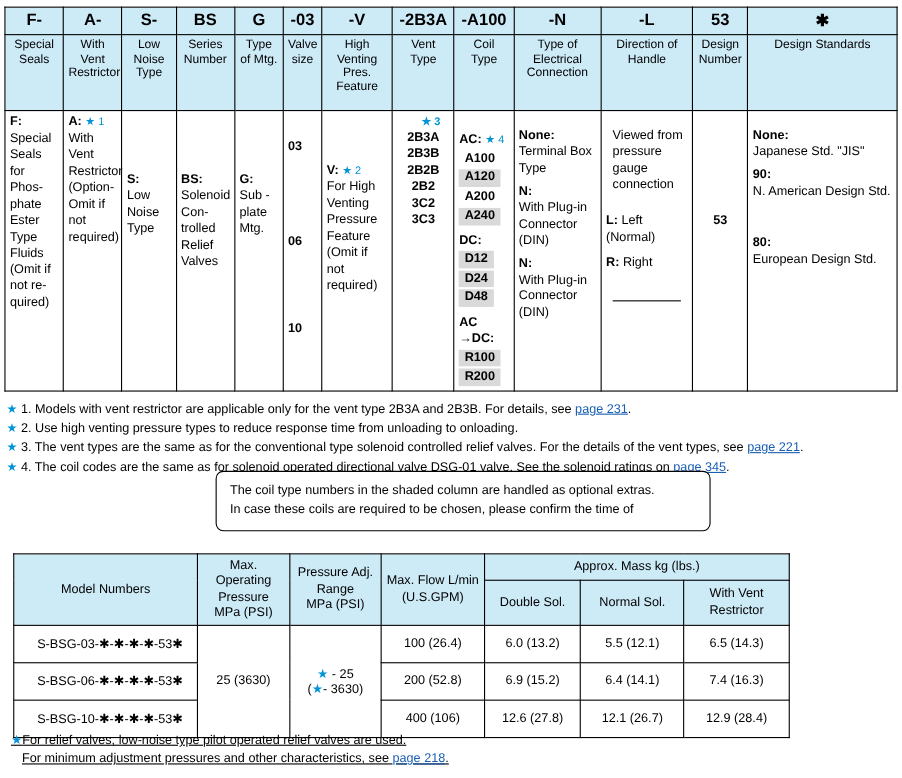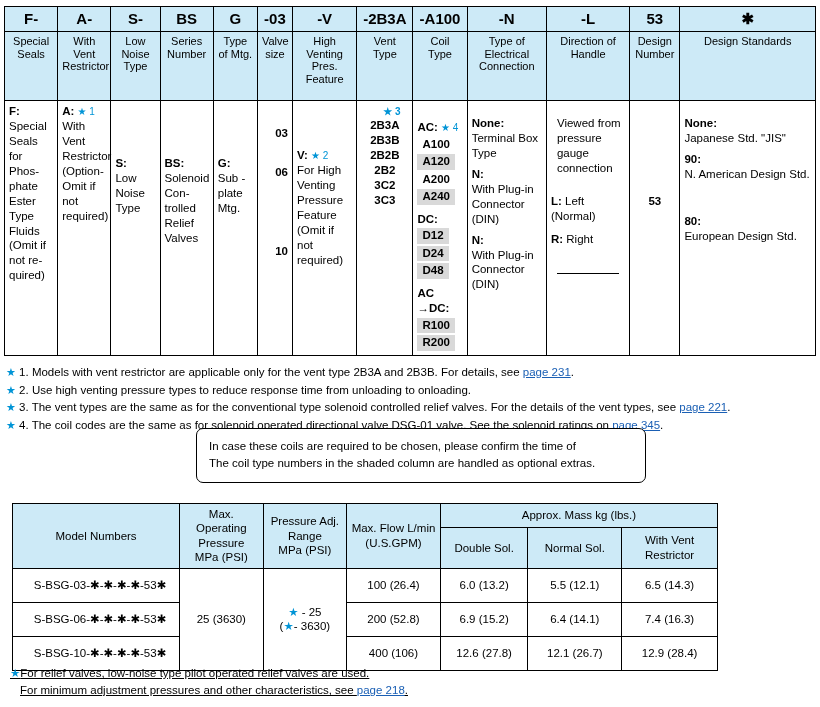--- a/index.html
+++ b/index.html
@@ -52,21 +52,21 @@
   .starblue{color:#0094d6;}
   .shade{
     background:#d9d9d9;
     display:inline-block;
     padding:0 5px;
     margin:1px 0;
     font-weight:bold;
   }
   .plain{display:inline-block;padding:0 5px;margin:1px 0;font-weight:bold;}
   .ctr{text-align:center;}
-  .valvecell{text-align:right;font-weight:bold;font-size:12px;}
+  .valvecell{text-align:left;font-weight:bold;font-size:12px;}
   .valvecell div{margin:16px 0;}
   .ventlist{font-weight:bold;font-size:12px;text-align:center;line-height:1.9;}
   .coilcol div{line-height:1.35;}
   .hline{
     border-top:1px solid #000;
     width:62px;
     margin:26px auto 0 auto;
   }
 
   
@@ -191,21 +191,21 @@
       </td>
 
       <td>
         <div style="height:52px"></div>
         <b>G:</b>
         <div>Sub -plate Mtg.</div>
       </td>
 
       <td class="valvecell">
         <div style="margin-top:22px">03</div>
-        <div style="margin-top:24px">06</div>
+        <div style="margin-top:72px">06</div>
         <div style="margin-top:64px">10</div>
       </td>
 
       <td>
         <div style="height:44px"></div>
         <b>V:</b>
         <span class="star">★ 2</span>
         <div>For High Venting Pressure Feature (Omit if not required)</div>
       </td>
 
@@ -303,22 +303,22 @@
       <span>The vent types are the same as for the conventional type solenoid controlled relief valves.  For the details of the vent types, see </span><a class="lnk" href="#">page 221</a><span>.</span>
     </div>
     <div>
       <span class="bullet">★</span>
       <span>4.</span>
       <span>The coil codes are the same as for solenoid operated directional valve DSG-01 valve.  See the solenoid ratings on </span><a class="lnk" href="#">page 345</a><span>.</span>
     </div>
   </div>
 
   <div class="callout">
+    <div>The coil type numbers in the shaded column are handled as optional extras.</div>
     <div>In case these coils are required to be chosen, please confirm the time of</div>
-    <div>The coil type numbers in the shaded column are handled as optional extras.</div>
   </div>
 
   <table class="spec">
     <colgroup>
       <col style="width:164px">
         <col style="width:82px">
         <col style="width:82px">
       <col style="width:92px">
         <col style="width:86px">
         <col style="width:92px">

